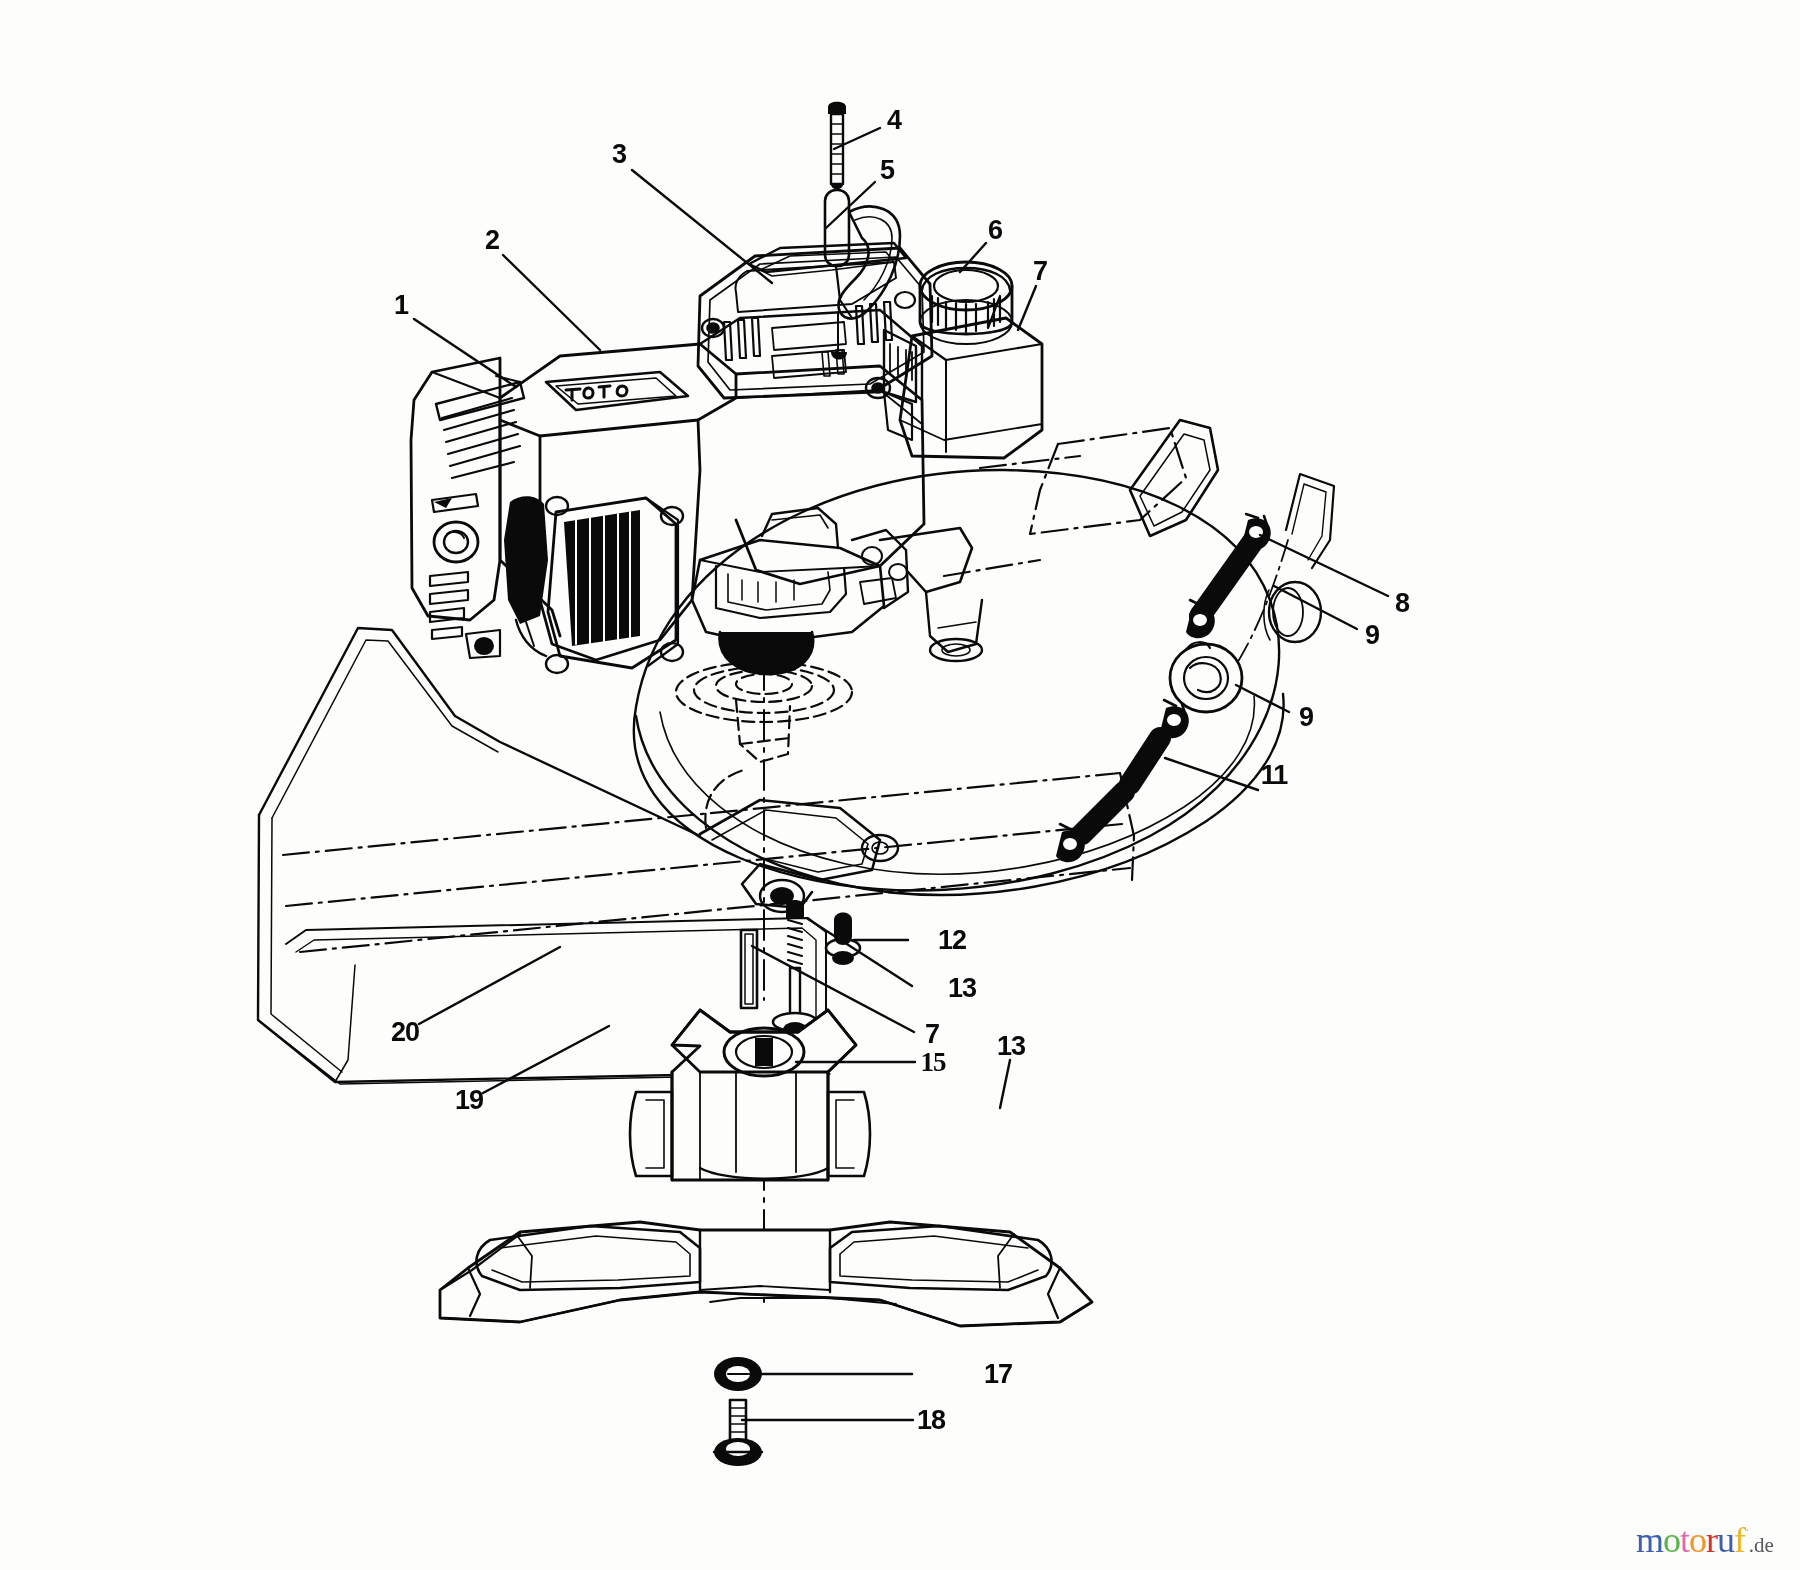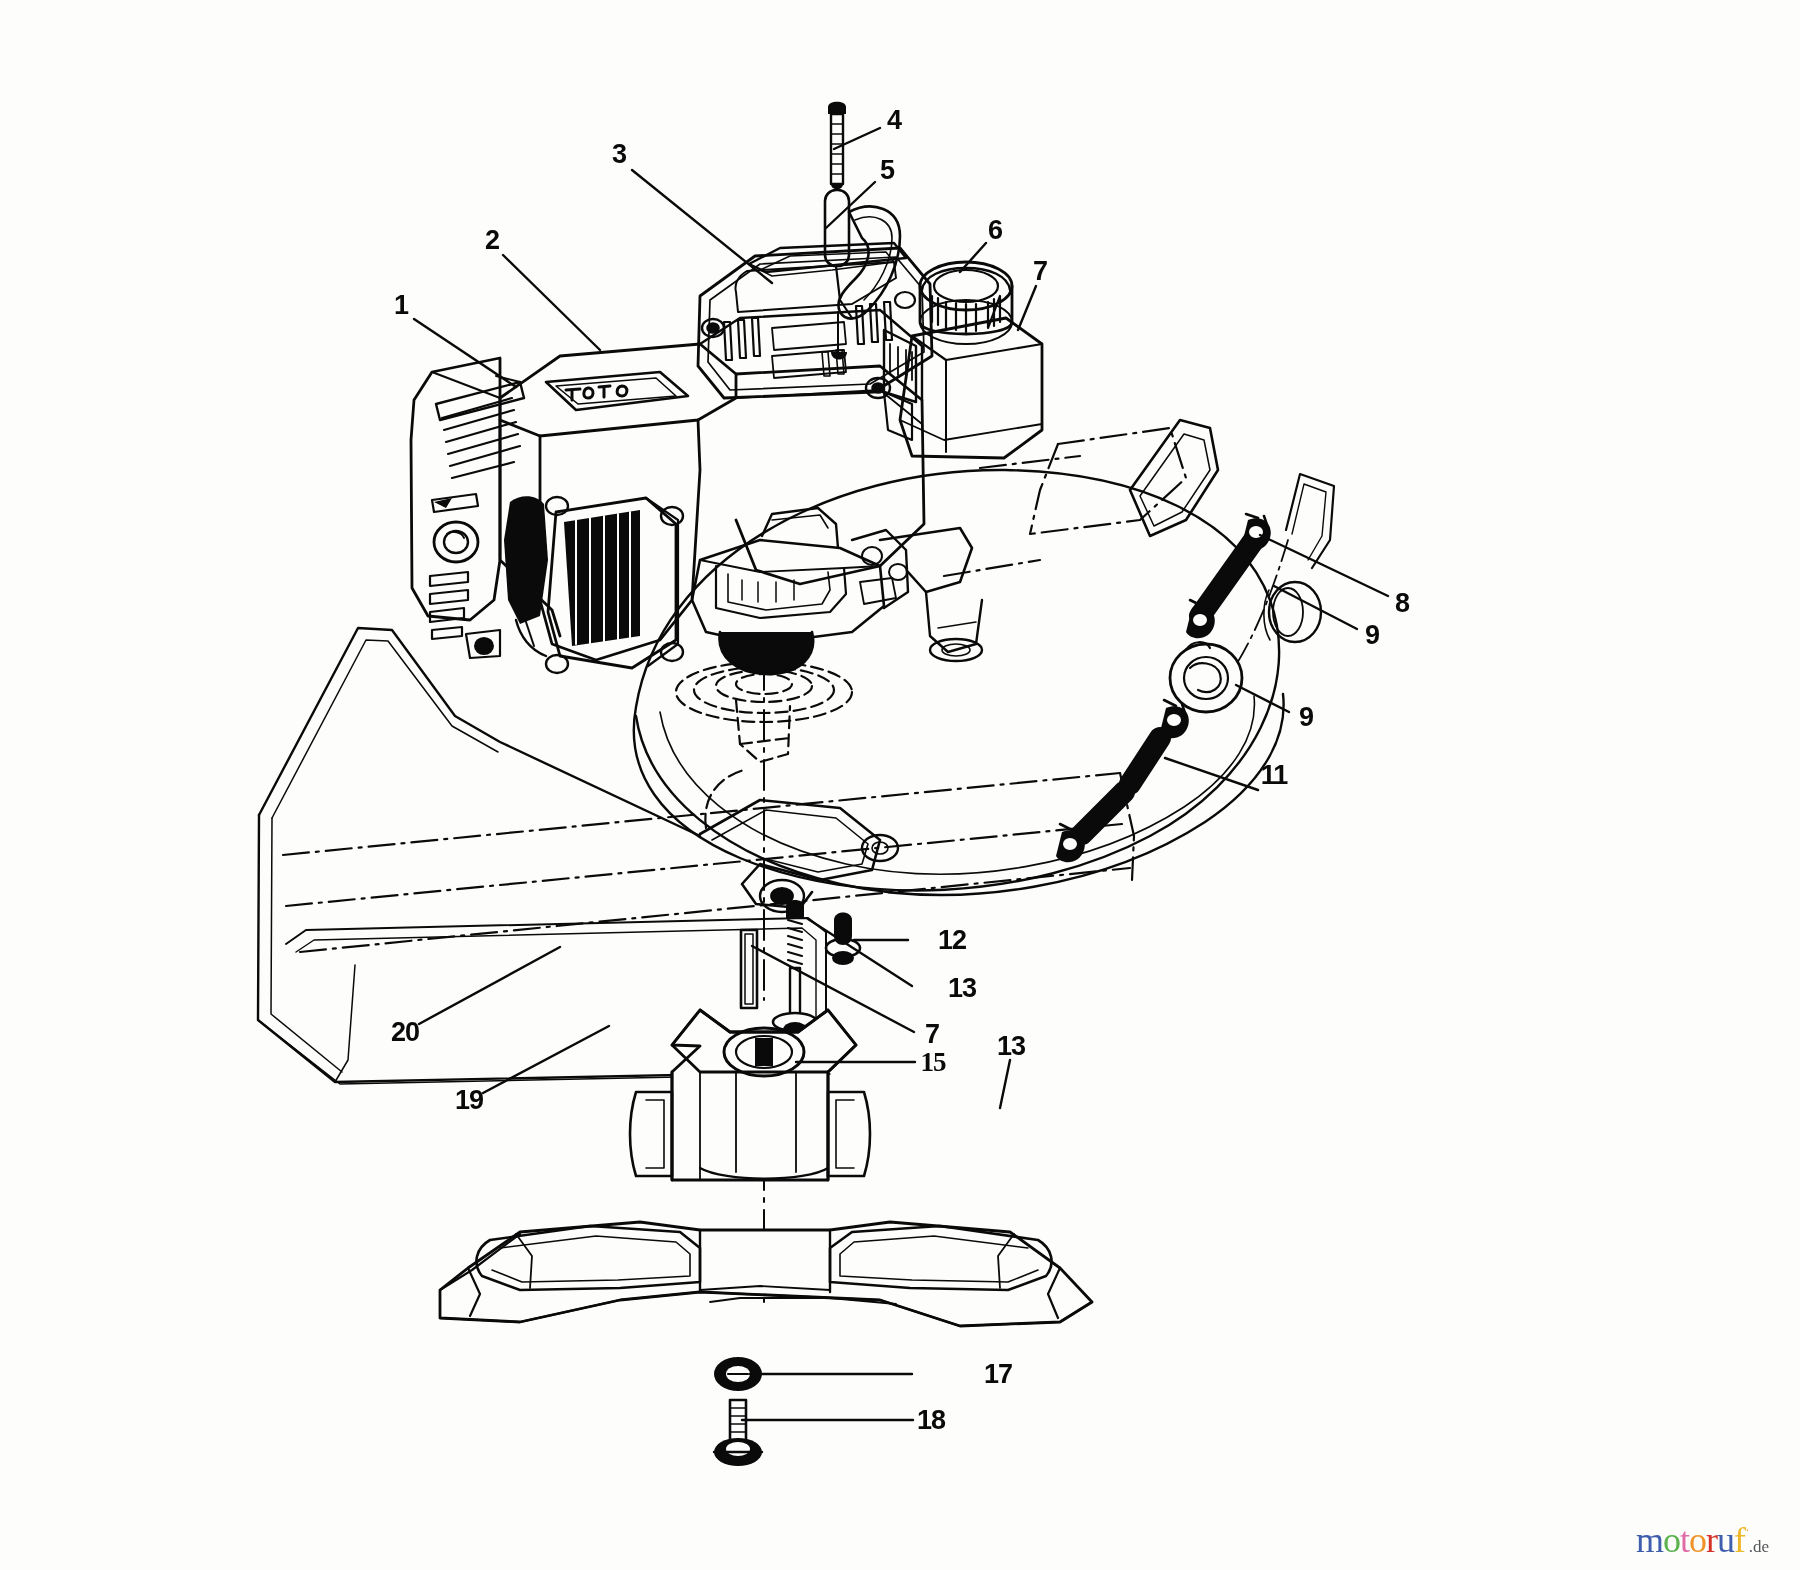--- a/index.html
+++ b/index.html
@@ -11,21 +11,21 @@
     font-weight:bold;font-size:27px;color:#0a0a0a;
     letter-spacing:-1px;line-height:1;white-space:nowrap;
     transform:translate(-50%,-50%);
   }
   #logo{
     position:absolute;left:1636px;top:1522px;
     font-family:"Liberation Serif",serif;font-size:36px;
     letter-spacing:-1px;line-height:1;white-space:nowrap;
   }
   #logo .l{font-weight:400;}
-  #logo .de{font-size:17px;color:#55565a;font-weight:400;letter-spacing:0;}
+  #logo .de{font-size:21px;color:#55565a;font-weight:400;letter-spacing:0;}
   #logo .dot{font-size:14px;vertical-align:super;}
 </style>
 </head>
 <body>
 
 <div id="stage">
 
   <svg id="art" viewBox="0 0 1800 1570" xmlns="http://www.w3.org/2000/svg" fill="none" stroke="#0a0a0a" stroke-linecap="round" stroke-linejoin="round">
 
     <rect x="0" y="0" width="1800" height="1570" fill="#fdfefc" stroke="none"></rect>

